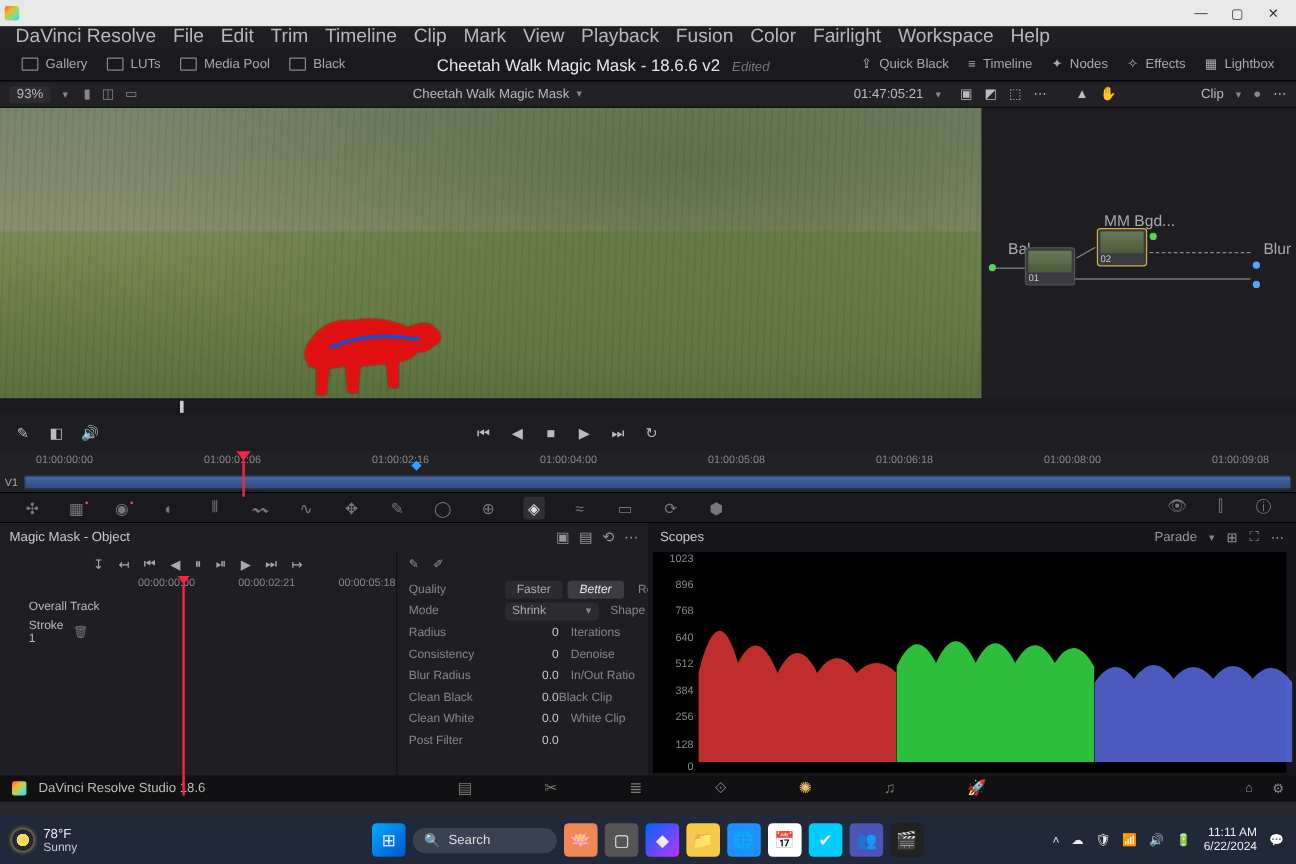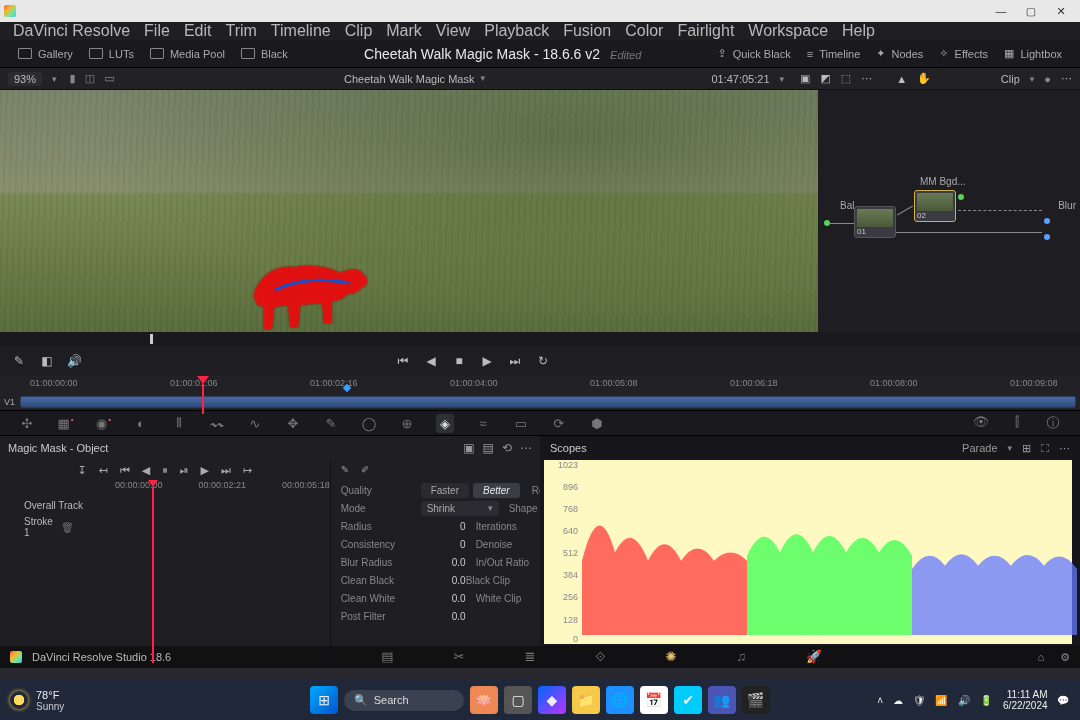--- a/index.html
+++ b/index.html
@@ -35,21 +35,21 @@
 .viewer { width: 818px; height: 242px; position: relative; background: linear-gradient(180deg,#79856a 0%, #8a8f6e 42%, #7a8a55 43%, #6b7d48 70%, #5a6e3e 100%); }
 .viewer::before { content:""; position:absolute; inset:0; background:
   repeating-linear-gradient(92deg, rgba(0,0,0,0.05) 0 2px, transparent 2px 6px),
   radial-gradient(ellipse at 70% 20%, rgba(60,90,40,0.5), transparent 60%); }
 .cheetah { position:absolute; left:240px; top:155px; }
 .cheetah svg { filter: drop-shadow(0 0 1px #8a0000); }
 .nodes { flex:1; background:#1d1d22; position:relative; }
 .node { position:absolute; width:42px; height:32px; background:#3a3a42; border:1px solid #555; border-radius:3px; }
 .node .lab { position:absolute; bottom:1px; left:2px; font-size:8px; color:#ccc; }
 .node .thumb { position:absolute; top:2px; left:2px; right:2px; height:18px; background:linear-gradient(#6b7a55,#4a5a3a); border-radius:1px; }
-.nlabel { position:absolute; font-size:10px; color:#aaa; }
+.nlabel { position:absolute; font-size:13px; color:#aaa; }
 .nport { position:absolute; width:6px; height:6px; background:#54d454; border-radius:50%; }
 .nport.b { background:#5aa0ff; }
 .nline { position:absolute; border-top:1px solid #888; }
 .nline.dash { border-top:1px dashed #888; }
 
 
 .scrub { height: 14px; background:#1a1a1e; position:relative; }
 .scrub .tick { position:absolute; top:2px; width:3px; height:10px; background:#ccc; left: 150px; }
 
 
@@ -96,21 +96,21 @@
 .prow .val { width:45px; text-align:right; color:#ccc; }
 .prow .lab2 { width:70px; color:#888; }
 .prow .val2 { flex:1; text-align:right; color:#ccc; }
 .seg { display:inline-block; padding:2px 10px; background:#2a2a30; border-radius:3px; margin-right:4px; font-size:10px; color:#aaa; }
 .seg.active { background:#3c3c44; color:#e8e8e8;font-style:italic; }
 .sel { display:inline-flex; align-items:center; width:78px; padding:2px 6px; background:#2b2b31; border-radius:3px; font-size:10px; color:#aaa; justify-content:space-between; }
 
 .scopes { flex:1; background:#17171b; display:flex; flex-direction:column; }
 .sc-head { height:24px; display:flex; align-items:center; padding:0 10px; font-size:11px; color:#ccc; }
 .sc-head .r { margin-left:auto; display:flex; gap:10px; color:#999; align-items:center;}
-.sc-body { flex:1; position:relative; background:#fef9c3; margin: 0 8px 2px 4px; }
+.sc-body { flex:1; position:relative; background:#000000; margin: 0 8px 2px 4px; }
 .sc-axis { position:absolute; left:4px; top:0; bottom:0; width:32px; font-size:9px; color:#888; }
 .sc-axis div { position:absolute; right:2px; }
 .wave { position:absolute; bottom:8px; top:10px; }
 
 
 .pagebar { height: 22px; background:#111114; display:flex; align-items:center; padding:0 10px; font-size:11px; color:#bbb; gap:10px; }
 .pagebar .logo2 { width:12px; height:12px; background: linear-gradient(135deg,#ff5a3c,#f7b42c,#7be495,#36c9f0); border-radius:2px; }
 .pagebar .pages { margin-left: 200px; display:flex; gap:60px; color:#777; font-size:13px; }
 .pagebar .pages span.active { color:#e8c070; }
 .pagebar .right { margin-left:auto; display:flex; gap:16px; color:#888; }

